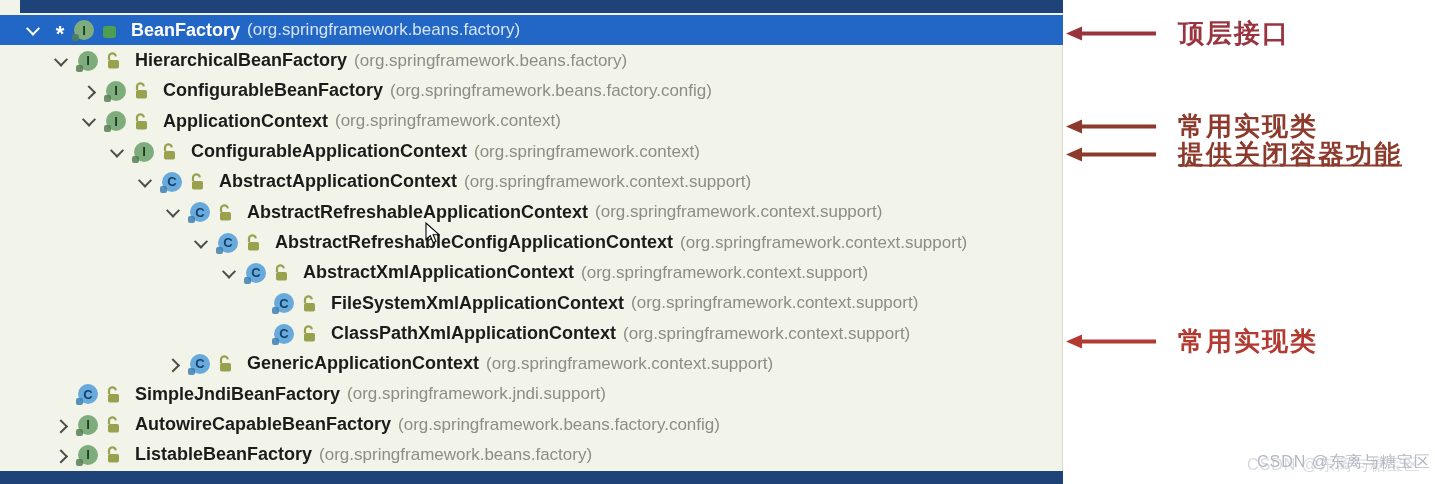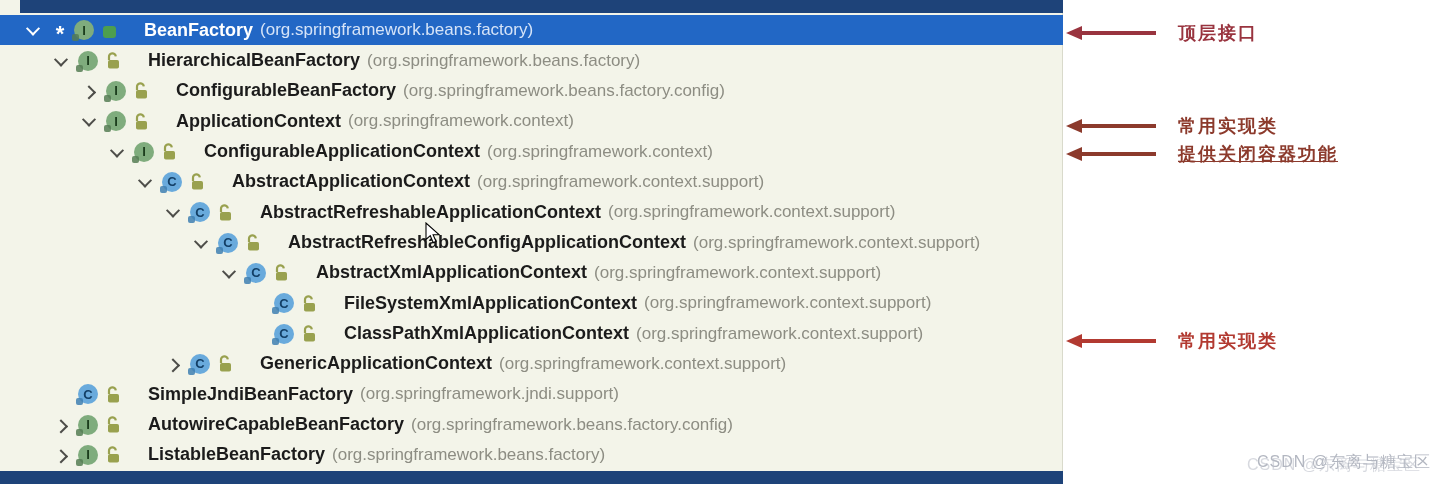--- a/index.html
+++ b/index.html
@@ -21,30 +21,30 @@
   .star{width:24px;min-width:24px;color:#ffffff;font-size:22px;font-weight:700;text-align:center;line-height:10px;padding-top:8px;}
   .ticon{position:relative;width:20px;min-width:20px;height:20px;border-radius:50%;
          display:flex;align-items:center;justify-content:center;
          font-size:13px;font-weight:700;margin-left:2px;}
   .ticon.interface{background:#7fac7d;color:#1c3e1d;}
   .ticon.class{background:#69aadc;color:#133f66;}
   .ticon::after{content:"";position:absolute;left:-2px;bottom:-1px;width:7px;height:7px;border-radius:2px;opacity:.85;}
   .ticon.interface::after{background:#557d53;}
   .ticon.class::after{background:#3e7fb2;}
   .mod{width:17px;min-width:17px;height:19px;margin-left:7px;display:flex;align-items:flex-end;}
-  .name{margin-left:26px;color:#1b1b1b;font-weight:600;}
+  .name{margin-left:13px;color:#1b1b1b;font-weight:600;}
   .pkg{margin-left:7px;color:#8d8d83;font-weight:400;font-size:17px;}
   .row.selected .name{color:#ffffff;}
   .row.selected .pkg{color:#d6e4f8;}
   
   .ann{position:absolute;left:1066px;display:flex;align-items:center;transform:translateY(-50%);}
   .arrow{display:flex;align-items:center;}
   .head{width:0;height:0;border-top:7px solid transparent;border-bottom:7px solid transparent;border-right:16px solid;}
   .shaft{width:76px;height:4px;background:currentColor;margin-left:-2px;}
-  .ann-label{margin-left:22px;font-size:18px;font-weight:700;letter-spacing:2px;white-space:nowrap;}
+  .ann-label{margin-left:22px;font-size:26px;font-weight:700;letter-spacing:2px;white-space:nowrap;}
   
   .wm{position:absolute;right:4px;top:452px;font-size:16px;color:#b3b7c1;letter-spacing:1px;}
   .wm-ghost{position:absolute;right:14px;top:455px;font-size:16px;color:#c3c6cf;opacity:.65;letter-spacing:1px;}
   
   .cursor{position:absolute;left:425px;top:222px;width:15px;height:22px;}
 </style>
 </head>
 <body>
 
 <div class="screen">

